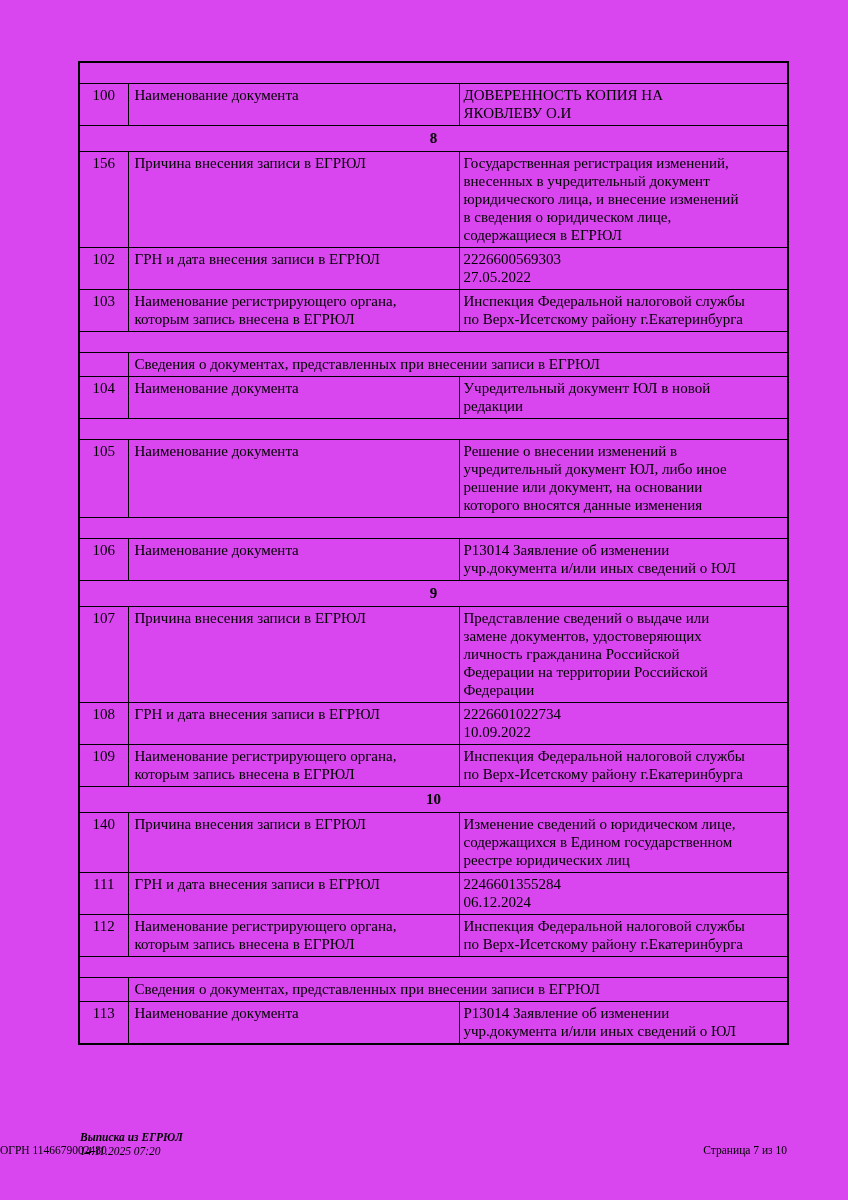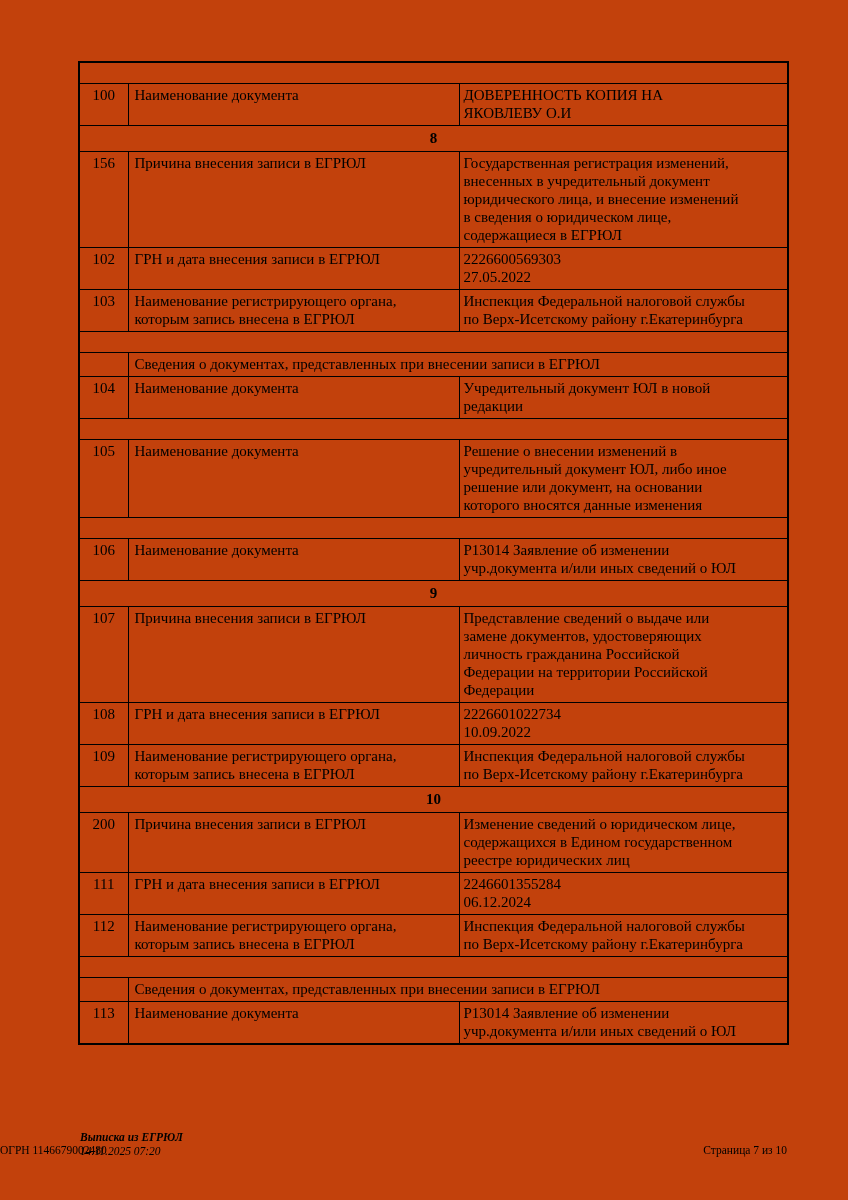--- a/index.html
+++ b/index.html
@@ -6,21 +6,21 @@
     margin: 0;
     padding: 0;
     background: #ffffff;
     font-family: "Liberation Serif", "DejaVu Serif", serif;
     color: #000000;
   }
   .page {
     position: relative;
     width: 848px;
     height: 1200px;
-    background: #c2410c;
+    background: #d946ef;
     overflow: hidden;
   }
   table.doc-table {
     position: absolute;
     left: 78px;
     top: 61px;
     width: 709px;
     border-collapse: collapse;
     table-layout: fixed;
     border: 2px solid #000000;
@@ -189,21 +189,21 @@
           <td class="num-cell">109</td>
           <td class="label-cell">Наименование регистрирующего органа,
 которым запись внесена в ЕГРЮЛ</td>
           <td class="value-cell">Инспекция Федеральной налоговой службы
 по Верх-Исетскому району г.Екатеринбурга</td>
         </tr>
         <tr class="section-row">
           <td colspan="3">10</td>
         </tr>
         <tr class="field-row">
-          <td class="num-cell">200</td>
+          <td class="num-cell">140</td>
           <td class="label-cell">Причина внесения записи в ЕГРЮЛ</td>
           <td class="value-cell">Изменение сведений о юридическом лице,
 содержащихся в Едином государственном
 реестре юридических лиц</td>
         </tr>
         <tr class="field-row">
           <td class="num-cell">111</td>
           <td class="label-cell">ГРН и дата внесения записи в ЕГРЮЛ</td>
           <td class="value-cell">2246601355284
 06.12.2024</td>

